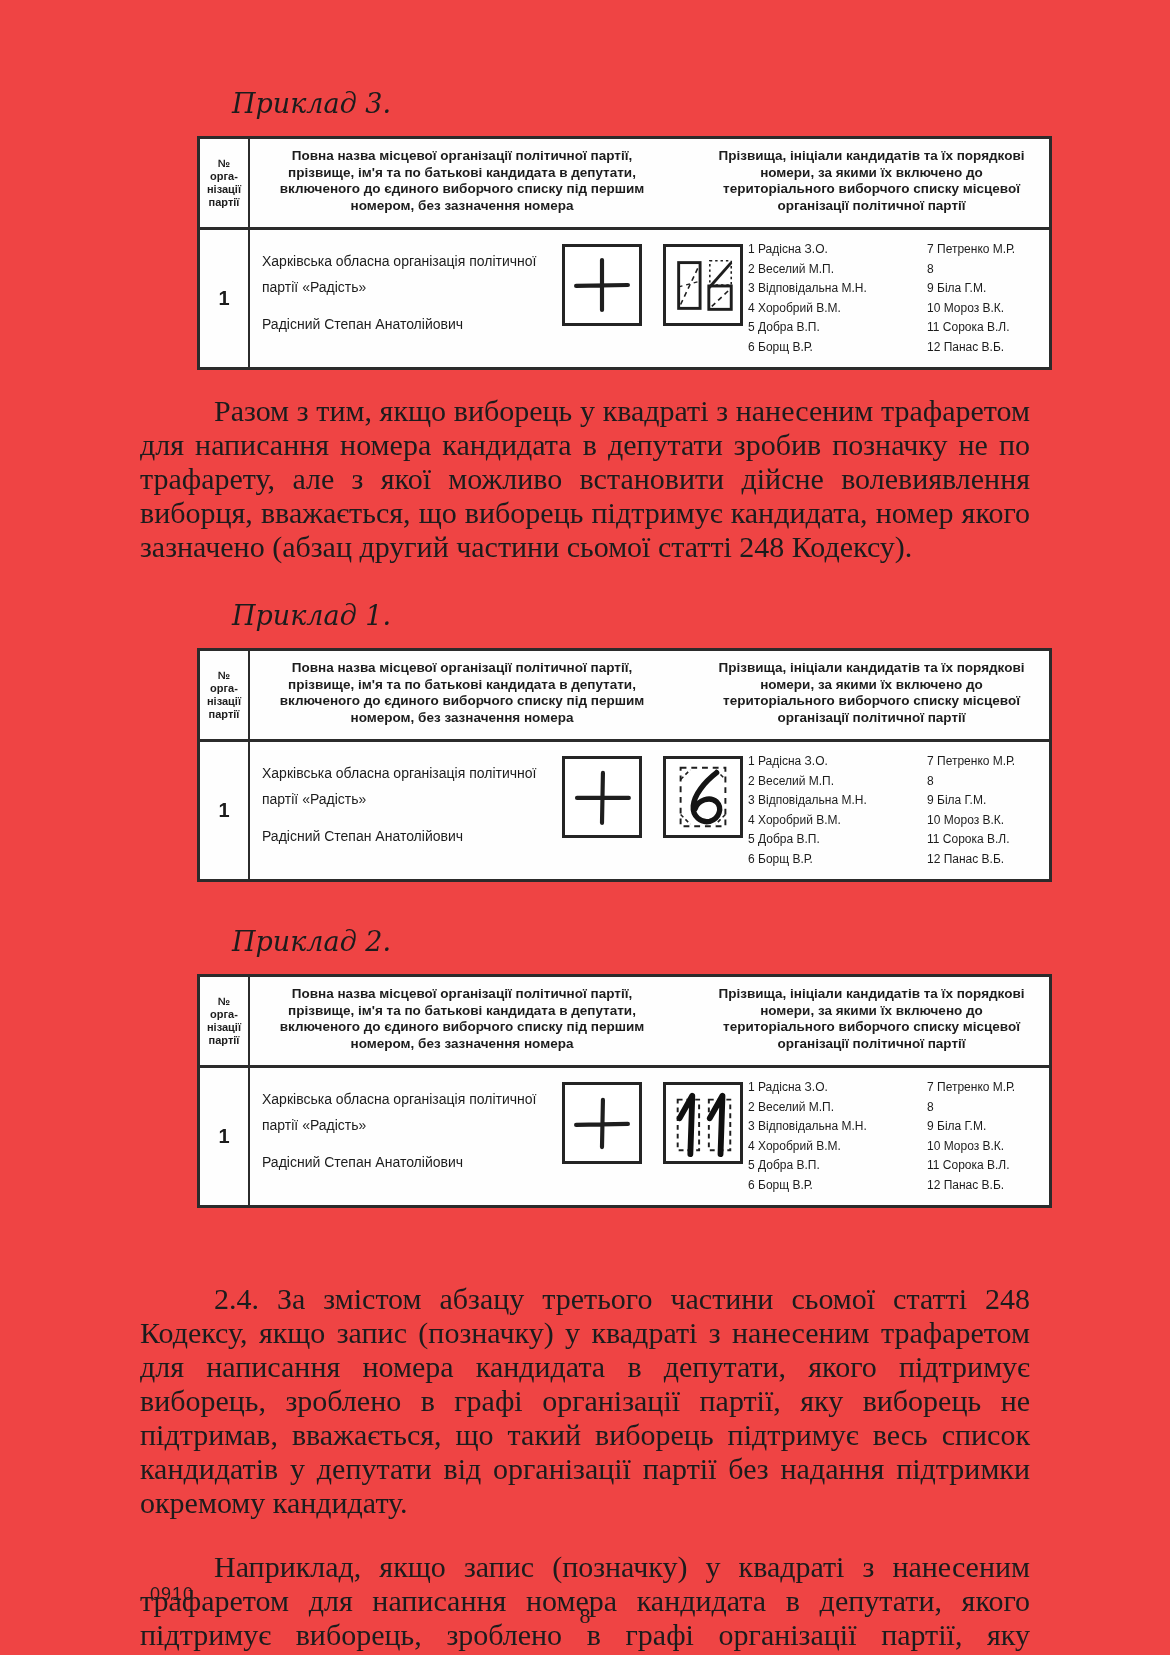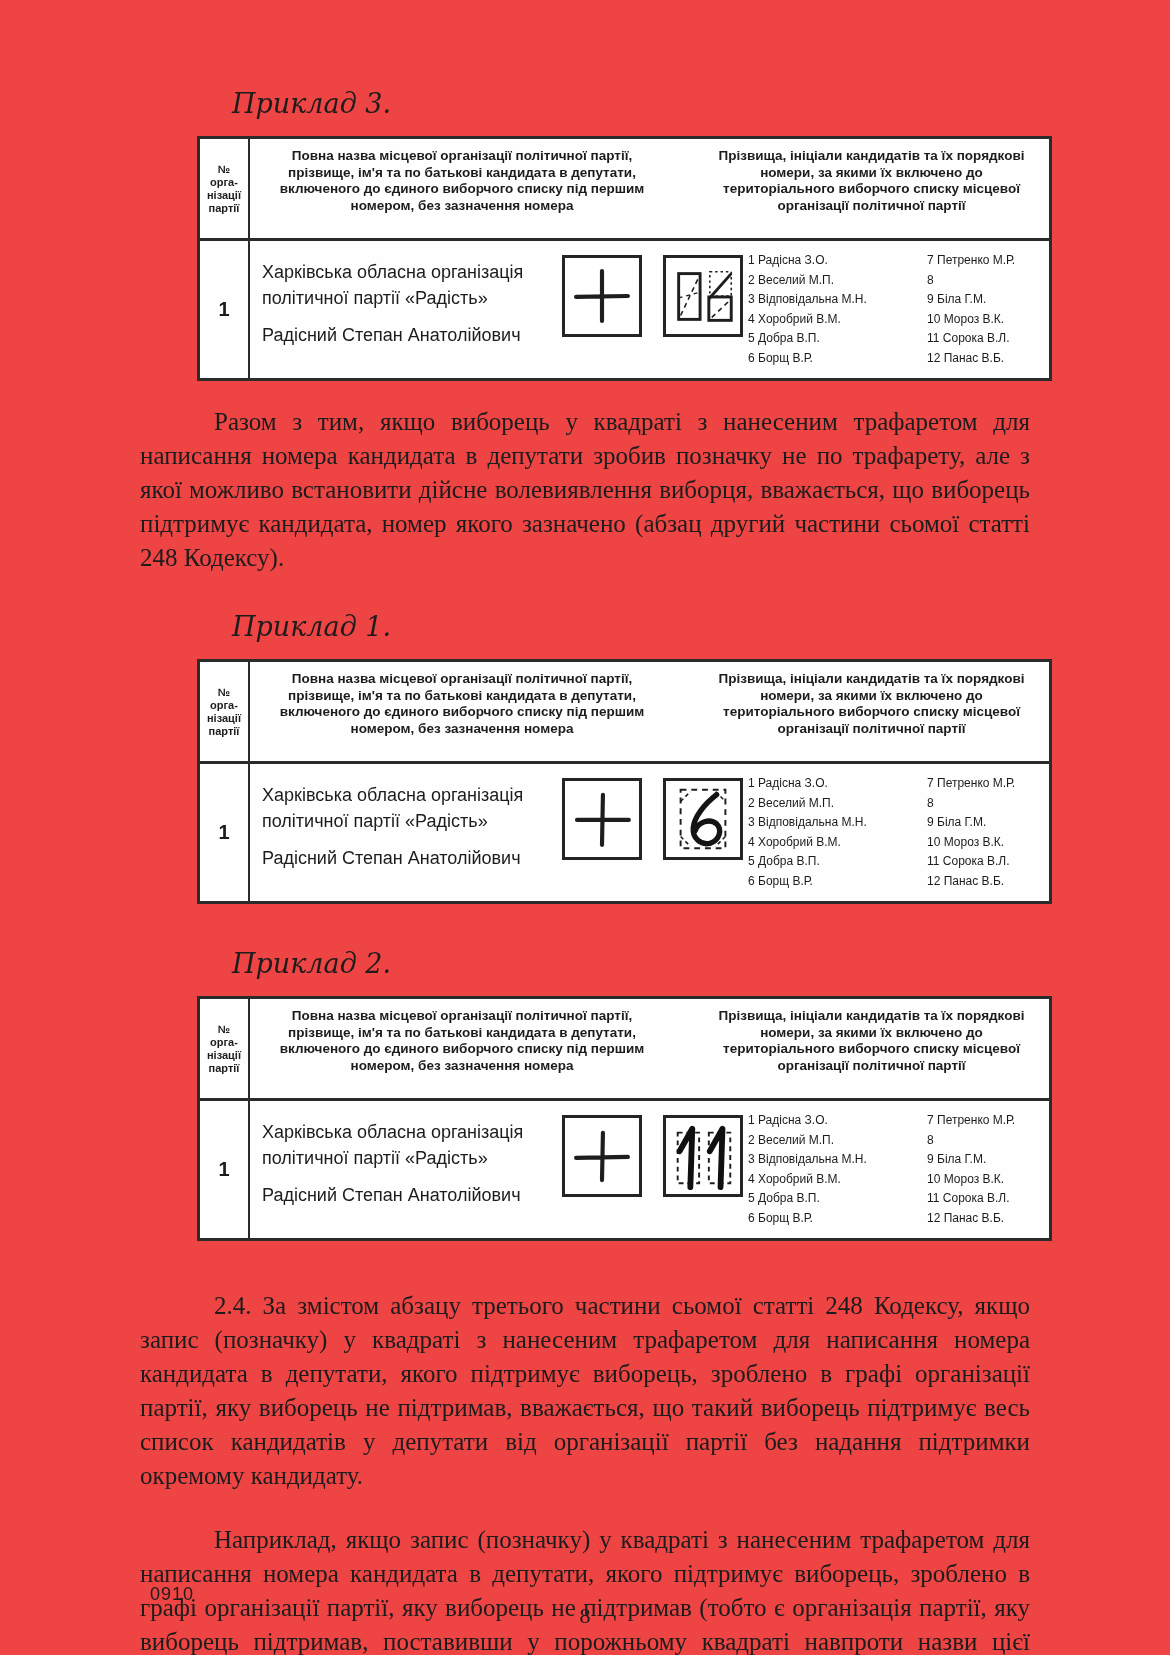--- a/index.html
+++ b/index.html
@@ -35,40 +35,40 @@
   .t-header { display:flex; border-bottom:3px solid #2b2b2b; min-height:88px; box-sizing:border-box; }
   .t-h-num {
     width:50px; flex:0 0 50px;
     border-right:2px solid #2b2b2b;
     display:flex; align-items:center; justify-content:center;
     font-family:"Liberation Sans", sans-serif;
     font-weight:bold; font-size:11px; line-height:13px;
     text-align:center; white-space:pre-line;
     padding:4px 1px; box-sizing:border-box;
   }
-  .t-h-main { flex:1; display:flex; justify-content:space-between; padding:9px 8px 24px 12px; box-sizing:border-box; }
+  .t-h-main { flex:1; display:flex; justify-content:space-between; padding:9px 8px 13px 12px; box-sizing:border-box; }
   .t-h-col2, .t-h-col3 {
     font-family:"Liberation Sans", sans-serif;
     font-weight:bold; font-size:13.5px; line-height:16.5px;
     text-align:center;
   }
   .t-h-col2 { width:400px; }
   .t-h-col3 { width:335px; margin-right:2px; }
 
   .t-body { display:flex; min-height:118px; }
   .t-b-num {
     width:50px; flex:0 0 50px;
     border-right:2px solid #2b2b2b;
     display:flex; align-items:center; justify-content:center;
     font-family:"Liberation Sans", sans-serif;
     font-weight:bold; font-size:20px;
     box-sizing:border-box;
   }
   .t-b-main { flex:1; display:flex; padding:8px 6px 10px 12px; box-sizing:border-box; }
-  .party-block { width:300px; flex:0 0 300px; font-family:"Liberation Sans", sans-serif; font-size:18px; }
+  .party-block { width:300px; flex:0 0 300px; font-family:"Liberation Sans", sans-serif; font-size:14px; }
   .party-name { line-height:26px; margin-top:10px; }
   .party-first-candidate { margin-top:13px; line-height:22px; }
   .marks { width:186px; flex:0 0 186px; display:flex; gap:21px; align-items:flex-start; padding-top:6px; box-sizing:border-box; }
   .mark-box {
     width:80px; height:82px; flex:0 0 80px;
     border:3px solid #242424;
     box-sizing:border-box;
     background:#fff;
   }
   .mark-box svg { display:block; width:100%; height:100%; }
@@ -80,26 +80,26 @@
   }
   .cand-col { list-style:none; margin:0; padding:0; }
   .cand-col.left  { width:150px; flex:0 0 150px; }
   .cand-col.right { flex:1;margin-left:29px; }
 
   
   .para {
     margin:0 140px;
     width:890px;
     text-align:justify;
-    font-size:25px;
+    font-size:30px;
     line-height:34px;
     text-indent:74px;
   }
   .p-intro   { margin-top:24px; }
-  .p-s24     { margin-top:48px; }
+  .p-s24     { margin-top:74px; }
   .p-example { margin-top:30px; }
 
   
   .footer-code {
     position:absolute; left:150px; bottom:50px;
     font-family:"Liberation Sans", sans-serif;
     font-size:18px; letter-spacing:1px;
   }
   .page-number {
     position:absolute; left:0; right:0; bottom:26px;

